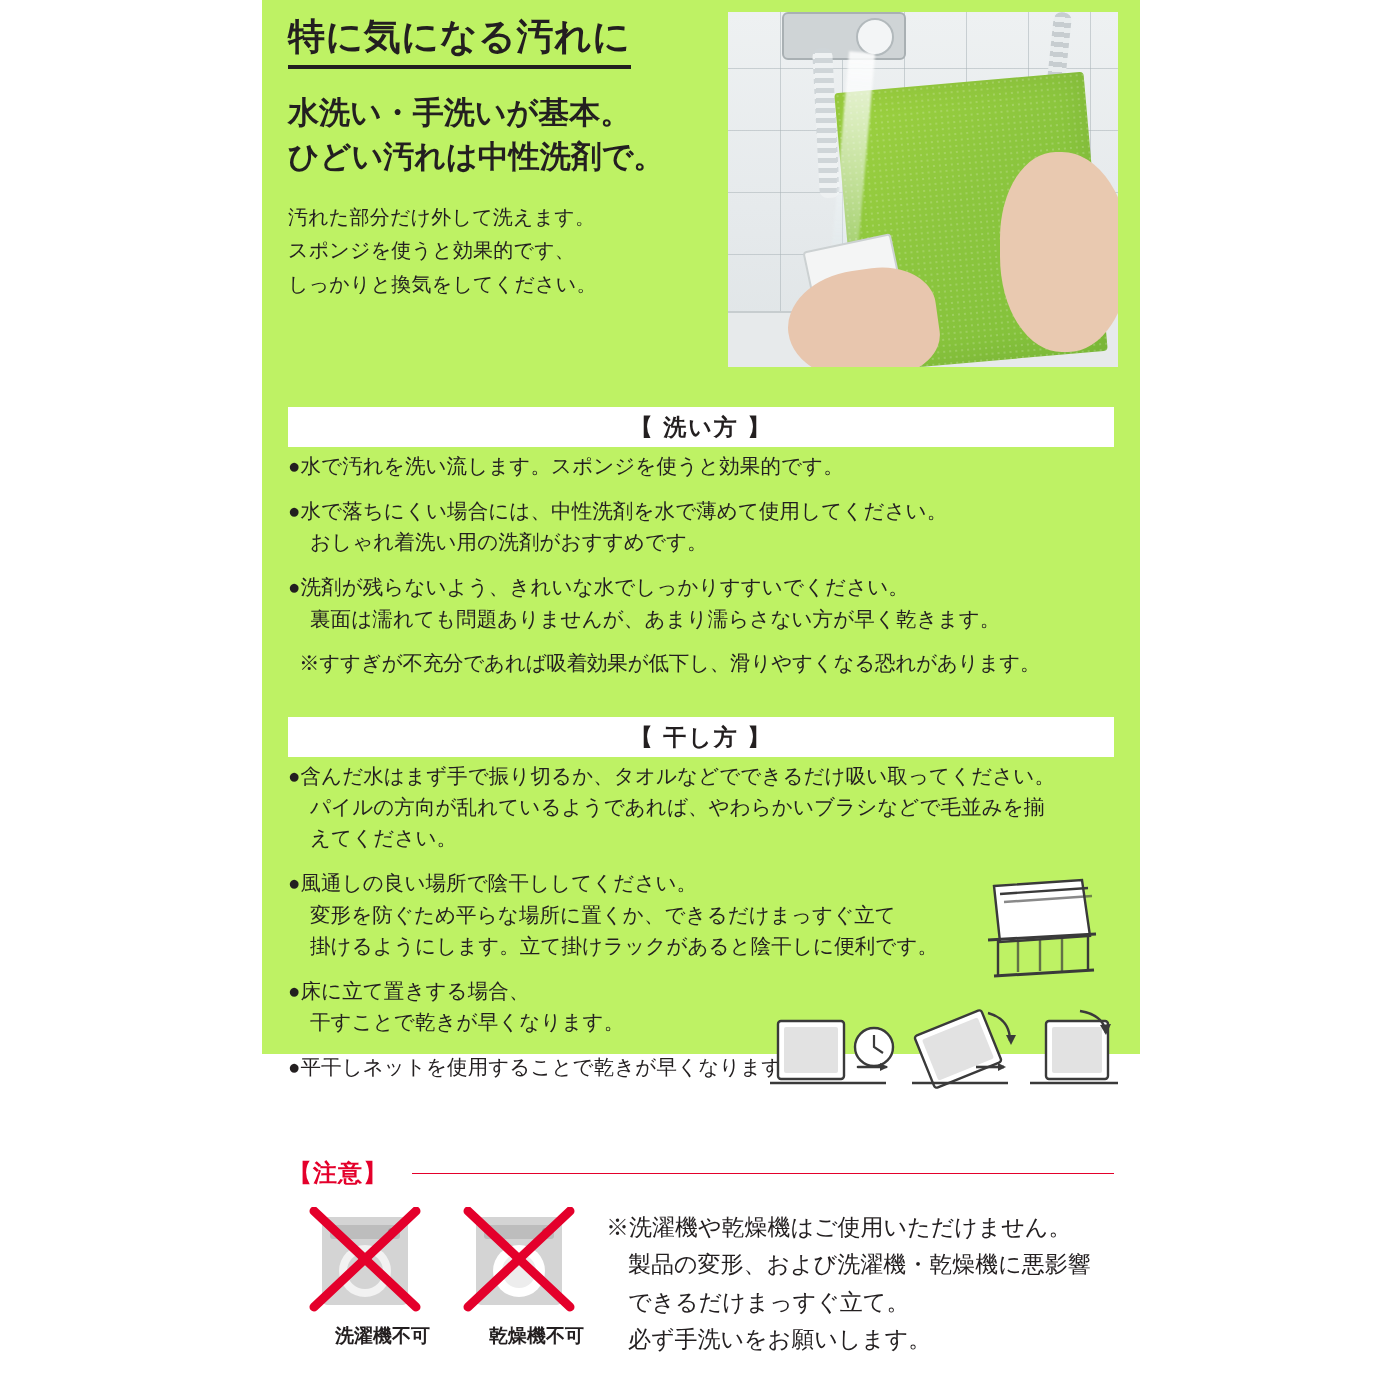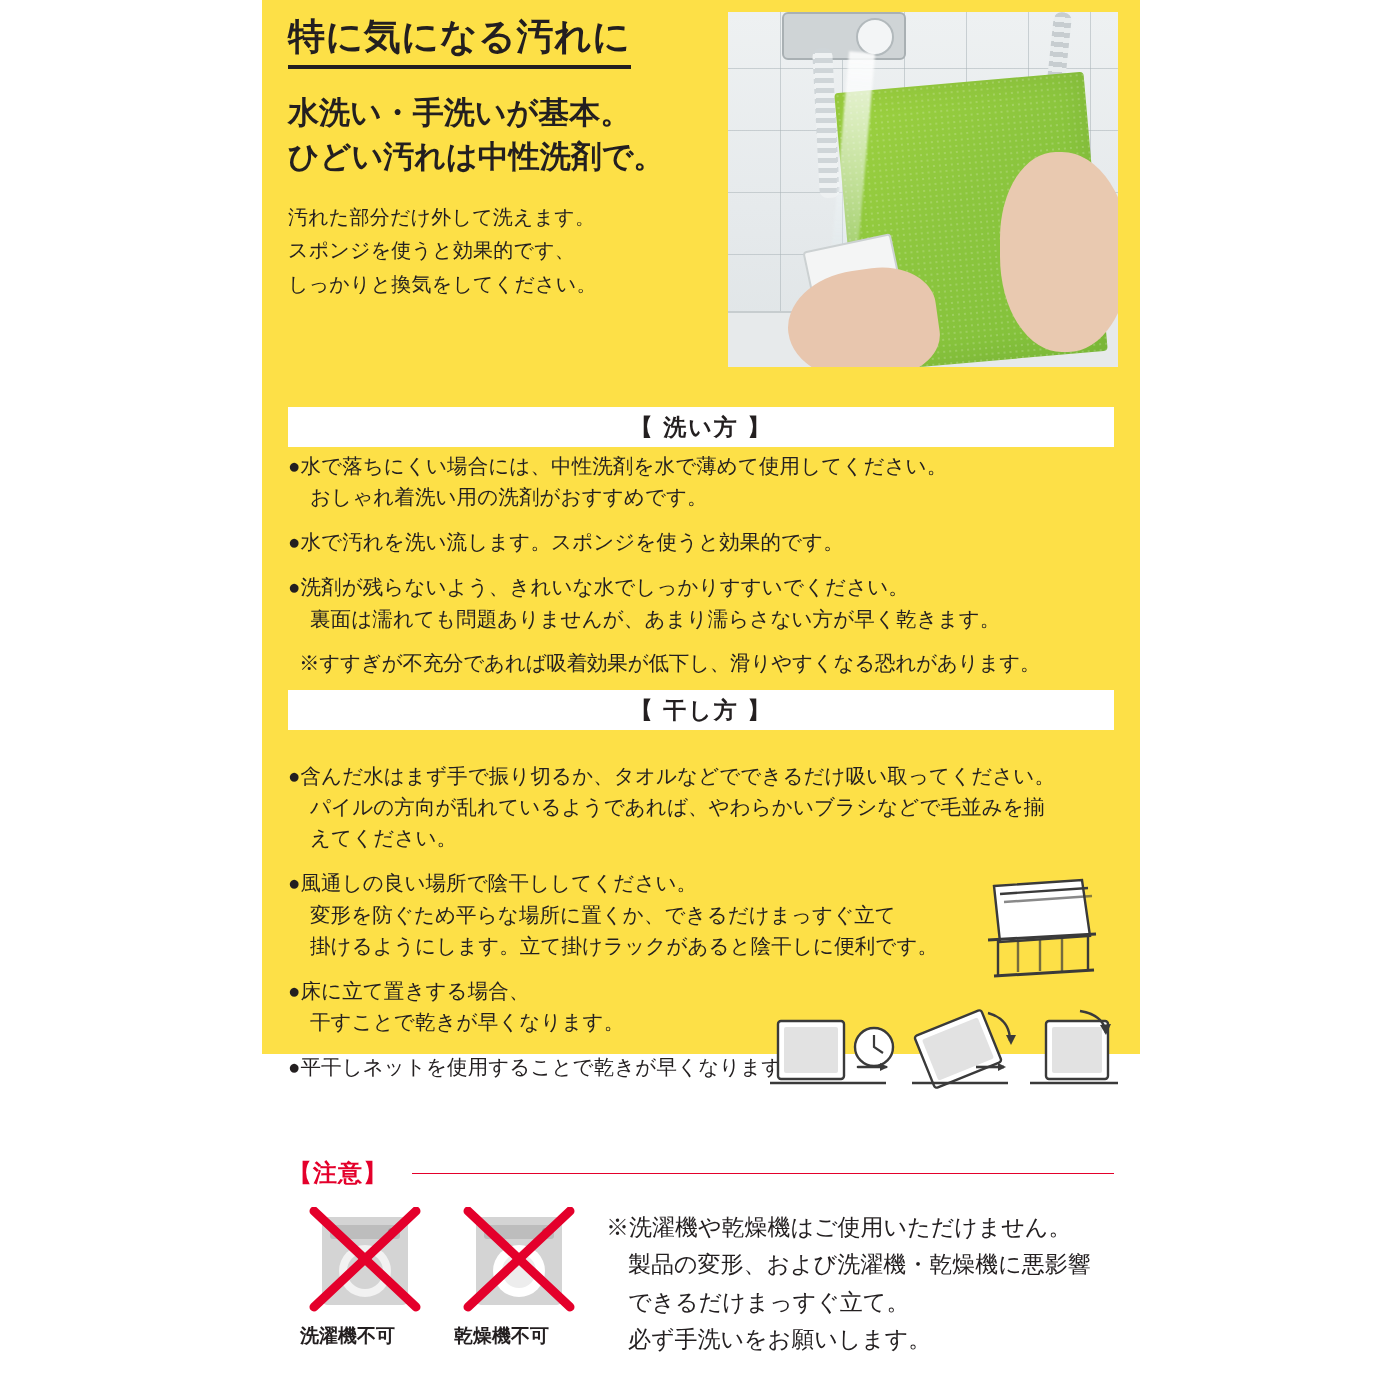--- a/index.html
+++ b/index.html
@@ -19,21 +19,21 @@
     width: 1400px;
     height: 1400px;
     box-sizing: border-box;
   }
   .sheet {
     position: absolute;
     left: 262px;
     top: 0px;
     width: 878px;
     height: 1054px;
-    background: #fde047;
+    background: #bef264;
     box-sizing: border-box;
   }
   .inner {
     position: absolute;
     left: 18px;
     top: 0;
     width: 842px;
     height: 1400px;
   }
 
@@ -296,21 +296,21 @@
     display: flex;
     margin-top: 18px;
   }
   .icons {
     display: flex;
     gap: 24px;
     padding-left: 12px;
   }
   .icon-item {
     width: 130px;
-    text-align: left;
+    text-align: right;
     font-family: Liberation Serif, serif;
   }
   .icon-box {
     position: relative;
     width: 130px;
     height: 108px;
   }
   .icon-caption {
     margin-top: 8px;
     font-size: 19px;
@@ -361,34 +361,34 @@
         <div class="brush"></div>
         <div class="hand-l"></div>
       </div>
 
       <div class="section-bar" style="top:395px;">
         <span>【 洗い方 】</span>
       </div>
 
       <div class="blocklist" style="top:450px;">
         <p class="bullet">
+          <span>●水で汚れを洗い流します。スポンジを使うと効果的です。</span>
+        </p>
+        <p class="bullet">
           <span>●水で落ちにくい場合には、中性洗剤を水で薄めて使用してください。</span>
           <span class="ln2">おしゃれ着洗い用の洗剤がおすすめです。</span>
         </p>
         <p class="bullet">
-          <span>●水で汚れを洗い流します。スポンジを使うと効果的です。</span>
-        </p>
-        <p class="bullet">
           <span>●洗剤が残らないよう、きれいな水でしっかりすすいでください。</span>
           <span class="ln2">裏面は濡れても問題ありませんが、あまり濡らさない方が早く乾きます。</span>
         </p>
         <p class="note">※すすぎが不充分であれば吸着効果が低下し、滑りやすくなる恐れがあります。</p>
       </div>
 
-      <div class="section-bar" style="top:678px;text-align:right;">
+      <div class="section-bar" style="top:705px;text-align:right;">
         <span>【 干し方 】</span>
       </div>
 
       <div class="blocklist" style="top:760px;">
         <p class="bullet">
           <span>●含んだ水はまず手で振り切るか、タオルなどでできるだけ吸い取ってください。</span>
           <span class="ln2">パイルの方向が乱れているようであれば、やわらかいブラシなどで毛並みを揃</span>
           <span class="ln2">えてください。</span>
         </p>
         <p class="bullet">

